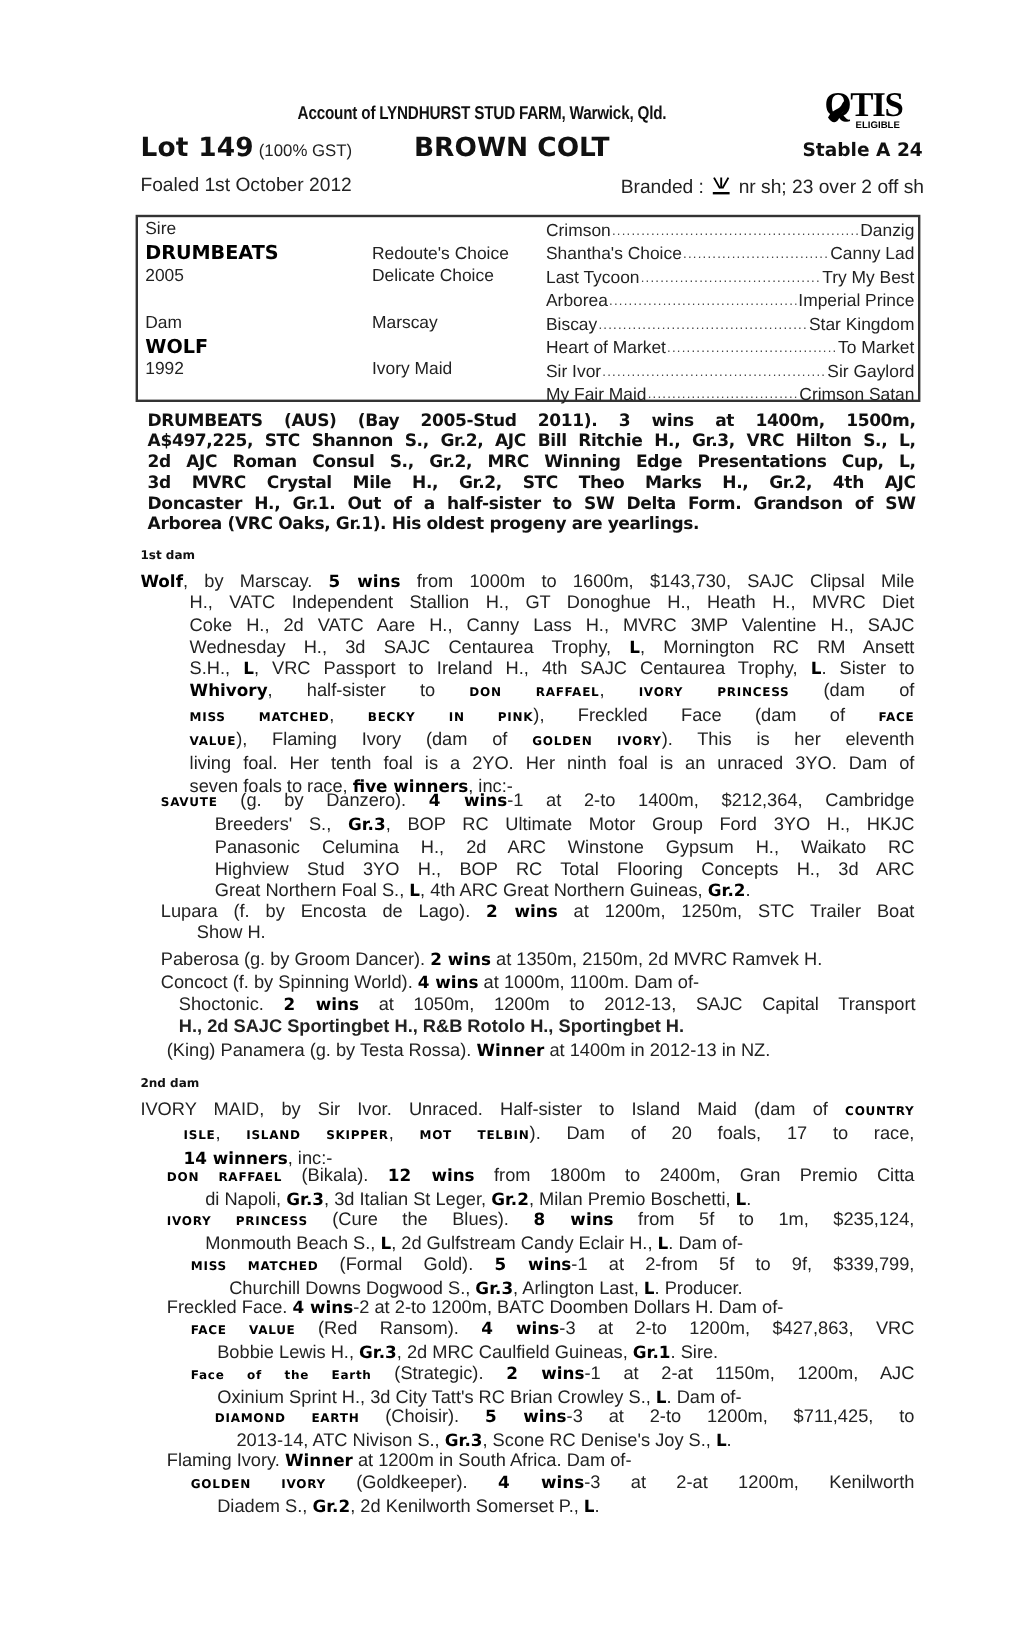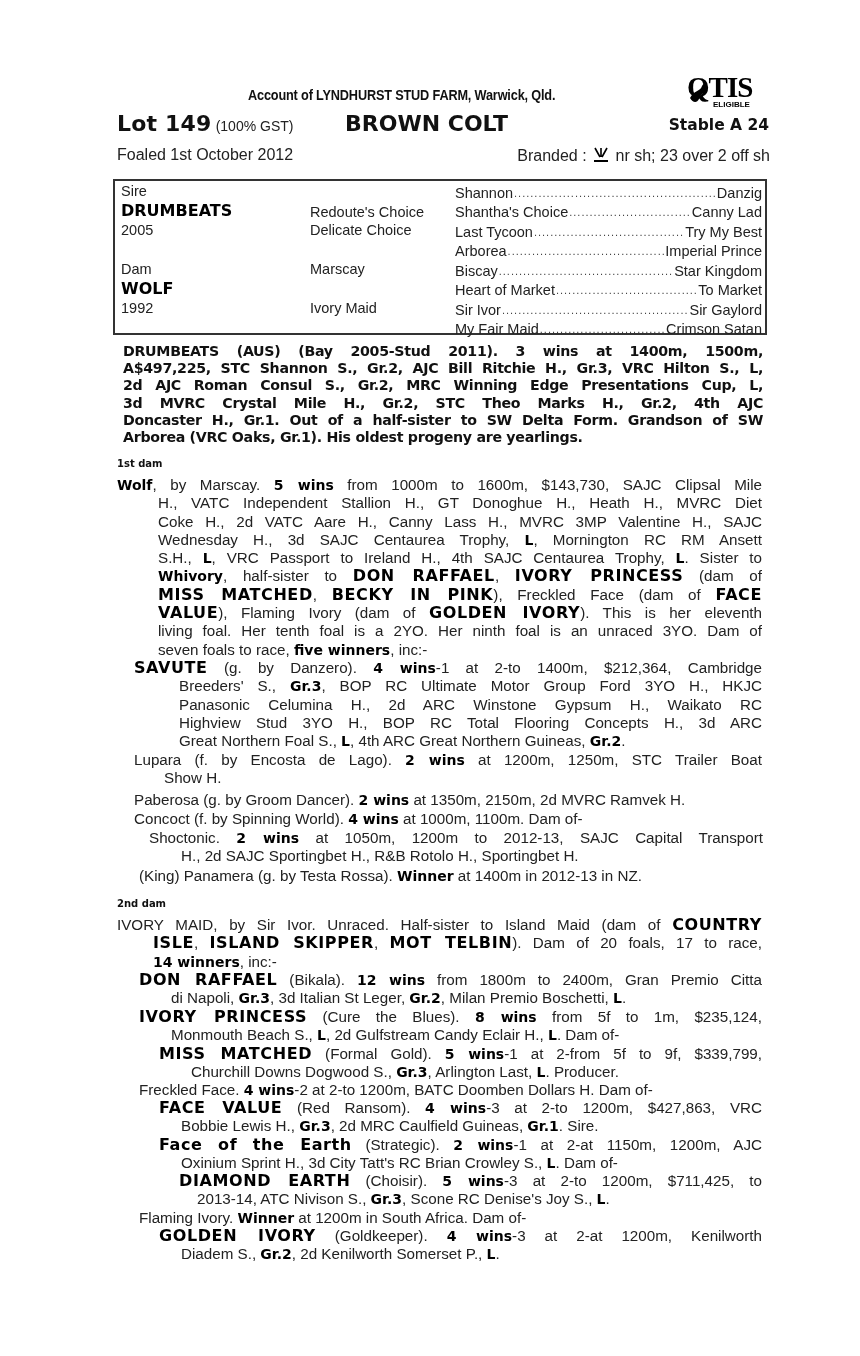--- a/index.html
+++ b/index.html
@@ -34,21 +34,21 @@
             font-size:14.2px;line-height:17.2px;text-align:justify;letter-spacing:-0.3px;}
   .sire-sum span.line{display:block;text-align:justify;text-align-last:justify;}
   .sire-sum span.last{text-align-last:left;}
 
   
   .h{position:absolute;left:117px;font-family:"DejaVu Sans",sans-serif;font-weight:bold;font-size:10px;}
   .para{position:absolute;font-size:15.2px;line-height:18.3px;color:#222;}
   .para .ln{display:block;white-space:nowrap;}
   .para .j{text-align:justify;text-align-last:justify;white-space:normal;}
   b, .b{font-family:"DejaVu Sans",sans-serif;font-weight:bold;color:#000;font-size:14px;}
-  .bc{font-family:"DejaVu Sans",sans-serif;font-weight:bold;color:#000;letter-spacing:0.6px;font-size:16px;}
+  .bc{font-family:"DejaVu Sans",sans-serif;font-weight:bold;color:#000;letter-spacing:0.6px;font-size:10px;}
 </style>
 </head>
 <body>
 
 <div class="page">
 
   <div class="account">Account of LYNDHURST STUD FARM, Warwick, Qld.</div>
 
   <div class="logo">
     <svg width="86" height="36" viewBox="0 0 86 36">
@@ -84,21 +84,21 @@
     <div class="cell" style="left:6px;top:80px;">Dam</div>
     <div class="cell bold" style="left:6px;top:98px;">WOLF</div>
     <div class="cell" style="left:6px;top:119px;">1992</div>
 
     <div class="cell" style="left:195px;top:2px;margin-top:21px;">Redoute's Choice</div>
     <div class="cell" style="left:195px;top:41px;">Delicate Choice</div>
     <div class="cell" style="left:195px;top:80px;">Marscay</div>
     <div class="cell" style="left:195px;top:119px;">Ivory Maid</div>
 
     <div class="row" style="top:1px;">
-        <span class="l">Shannon</span>
+        <span class="l">Crimson</span>
         <span class="dots">........................................................................</span>
         <span class="r">Danzig</span>
       </div>
     <div class="row" style="top:20px;">
         <span class="l">Shantha's Choice</span>
         <span class="dots">........................................................................</span>
         <span class="r">Canny Lad</span>
       </div>
     <div class="row" style="top:40px;">
         <span class="l">Last Tycoon</span>
@@ -172,21 +172,21 @@
   <div class="para" style="left:134px;top:791px;width:628px;">
     <span class="ln"><span>Paberosa</span><span> (g. by Groom Dancer). </span><b>2 wins</b><span> at 1350m, 2150m, 2d MVRC Ramvek H.</span></span>
   </div>
 
   <div class="para" style="left:134px;top:810px;width:628px;">
     <span class="ln"><span>Concoct</span><span> (f. by Spinning World). </span><b>4 wins</b><span> at 1000m, 1100m. Dam of-</span></span>
   </div>
 
   <div class="para" style="left:149px;top:829px;width:614px;">
     <span class="ln j" style="width:614px;"><span>Shoctonic</span><span>. </span><b>2 wins</b><span> at 1050m, 1200m to 2012-13, SAJC Capital Transport</span></span>
-    <span class="ln" style="margin-left:32px;">H., 2d SAJC Sportingbet H., R&amp;B Rotolo H., Sportingbet H.</span>
+    <span class="ln" style="font-weight:bold;">H., 2d SAJC Sportingbet H., R&amp;B Rotolo H., Sportingbet H.</span>
   </div>
 
   <div class="para" style="left:139px;top:867px;width:628px;">
     <span class="ln"><span>(King) Panamera</span><span> (g. by Testa Rossa). </span><b>Winner</b><span> at 1400m in 2012-13 in NZ.</span></span>
   </div>
 
   <div class="h" style="top:898px;">2nd dam</div>
 
   <div class="para" style="left:117px;top:916px;width:645px;">
     <span class="ln j" style="width:645px;"><span>IVORY MAID, by Sir Ivor. Unraced. Half-sister to Island Maid (dam of </span><b class="bc">COUNTRY</b></span>

